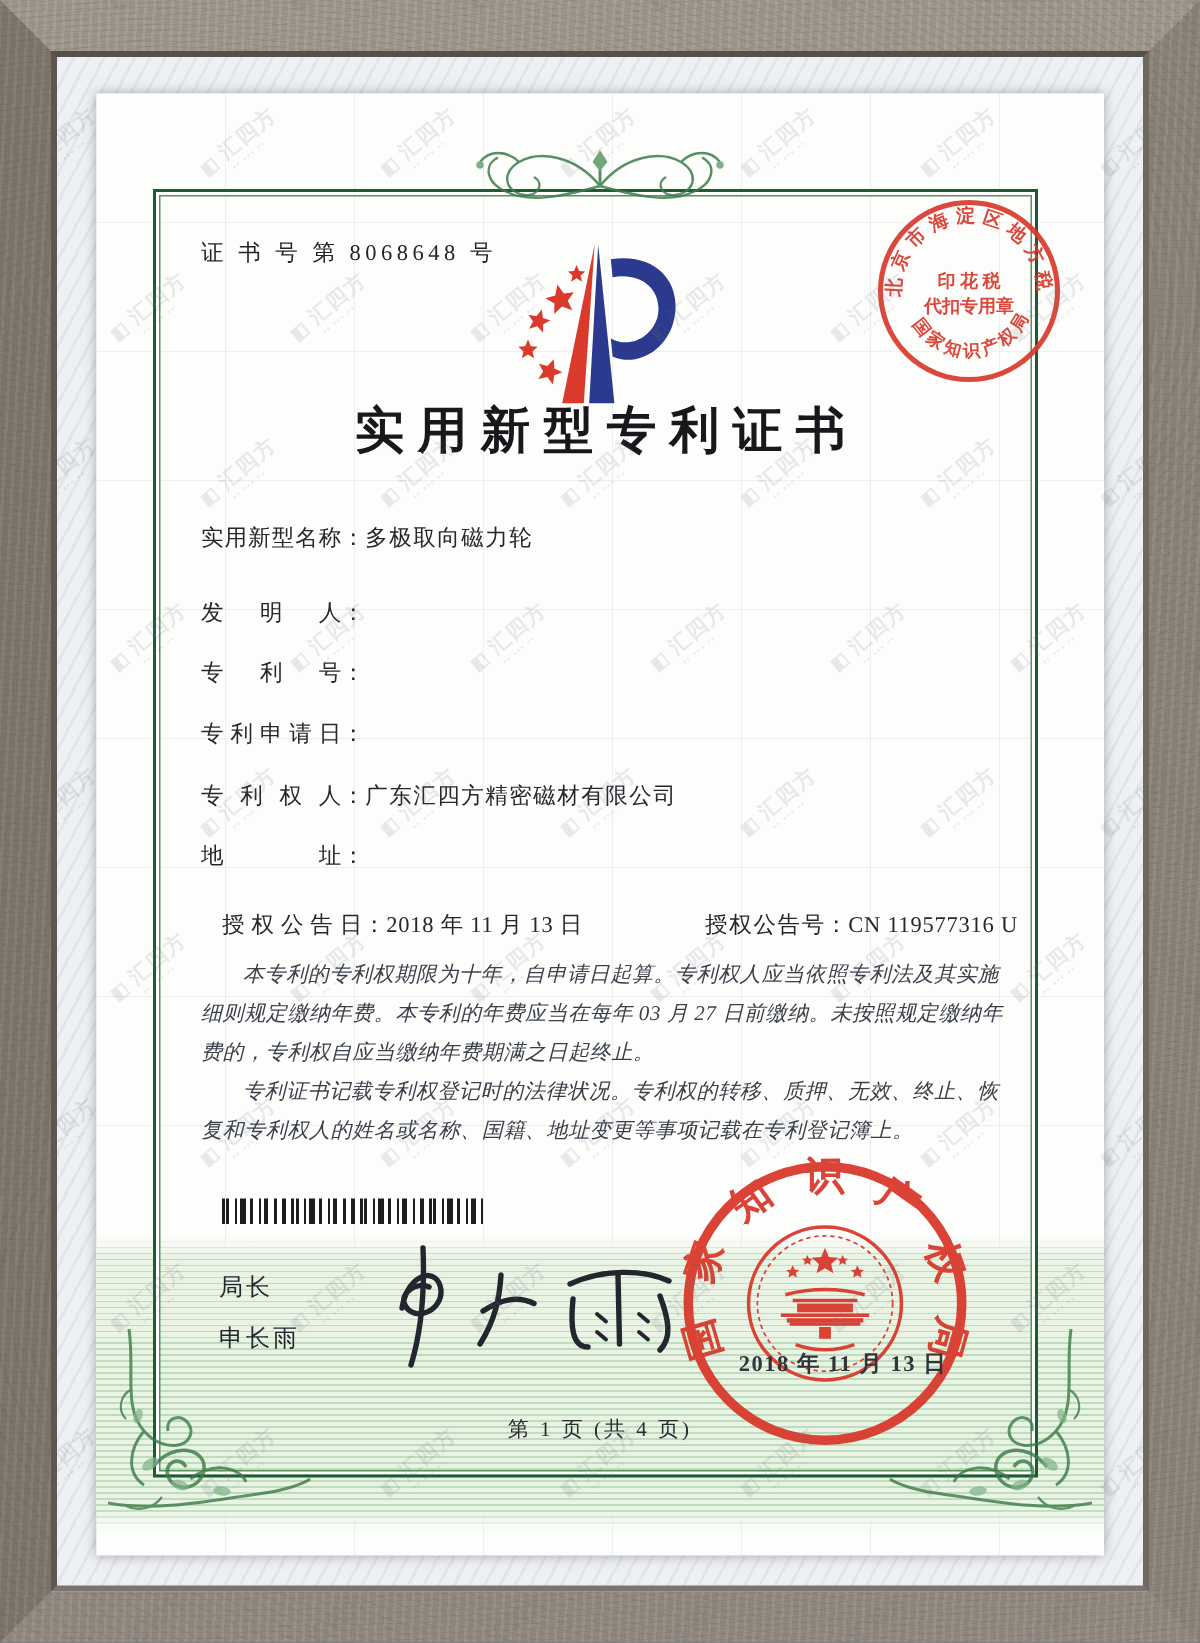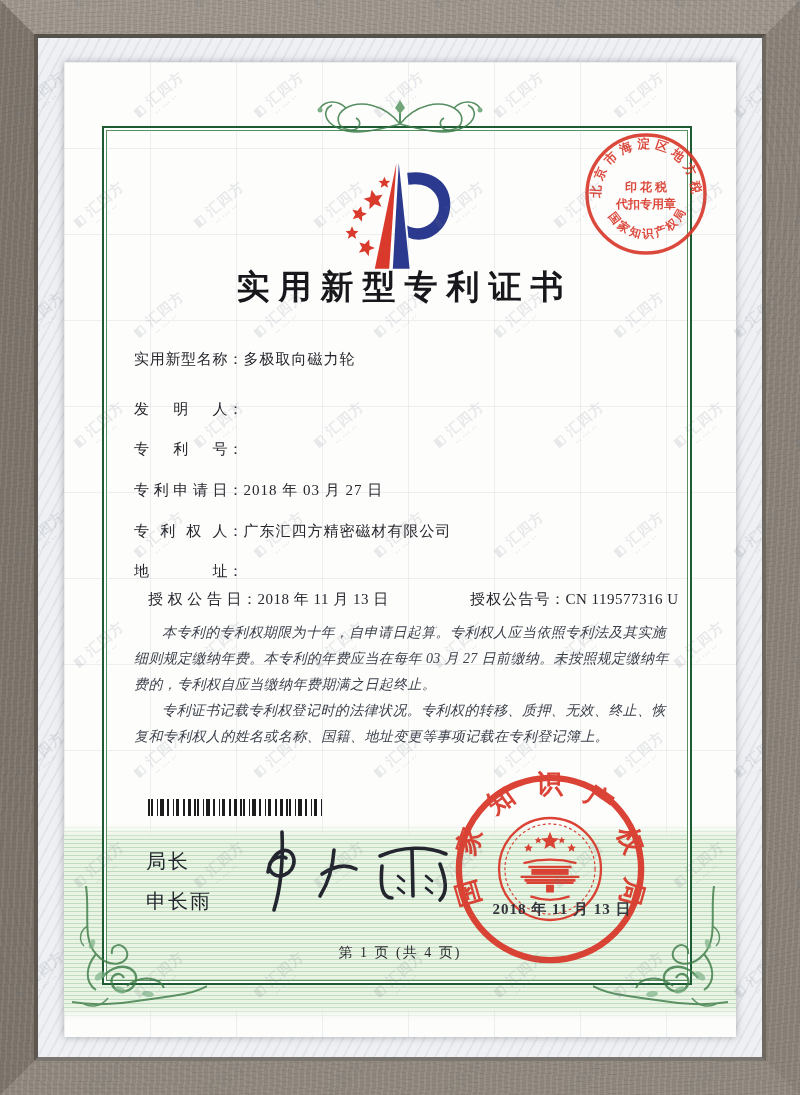--- a/index.html
+++ b/index.html
@@ -73,37 +73,37 @@
   }
   .fields{
     position:absolute; left:70px; right:56px; top:286px; z-index:4;
     font-size:15px; color:#26262d;
   }
   .frow{display:flex; line-height:22px; letter-spacing:0.5px;}
   .flabel{flex:0 0 94px; text-align:justify; text-align-last:justify; color:#26262d;}
   .fcolon{flex:0 0 14px;}
   .fvalue{flex:1 1 auto; letter-spacing:1px;}
   .mb28{margin-bottom:28px;} .mb18{margin-bottom:18px;} .mb19{margin-bottom:19px;}
-  .mb6{margin-bottom:6px;}
+  .mb6{margin-bottom:24px;}
   .grant-row{position:relative;margin-left:14px;}
   .grant-right{position:absolute; left:322px; top:0; display:flex;}
   .grant-right .flabel{flex:0 0 80px;}
   .body-text{margin-top:10px; font-size:14px; line-height:26px; color:#3a3f49; font-style:italic; letter-spacing:0.4px;}
   .body-text p{margin:0; text-indent:2em;}
   .barcode{
     position:absolute; left:84px; top:737px; width:174px; height:17px; z-index:4;
     background:repeating-linear-gradient(90deg,
       #1d1d1d 0 2px, #fff 2px 3px, #1d1d1d 3px 5px, #fff 5px 9px,
       #1d1d1d 9px 10px, #fff 10px 12px, #1d1d1d 12px 16px, #fff 16px 19px,
       #1d1d1d 19px 21px, #fff 21px 25px, #1d1d1d 25px 26px, #fff 26px 28px,
       #1d1d1d 28px 31px, #fff 31px 35px, #1d1d1d 35px 37px, #fff 37px 40px,
       #1d1d1d 40px 43px, #fff 43px 46px);
   }
   .signer{position:absolute; left:82px; top:786px; z-index:4;
-    font-family:"Liberation Sans", sans-serif; font-size:20px; color:#23262c; letter-spacing:2px;}
+    font-family:"Liberation Sans", sans-serif; font-size:16px; color:#23262c; letter-spacing:2px;}
   .signer .name{margin-top:13px;}
   .sig-script{position:absolute; left:166px; top:760px; z-index:4;}
   .seal{position:absolute; left:388px; top:709px; width:196px; height:196px; z-index:4; opacity:0.95;}
   .seal-date{
     position:absolute; left:408px; top:838px; width:180px; z-index:5;
     font-size:15px; font-weight:bold; letter-spacing:1px; color:#33343b; text-align:center;
   }
   .footer{
     position:absolute; left:0; right:0; top:882px; z-index:4;
     text-align:center; font-size:14px; letter-spacing:2px; color:#2a2a30;
@@ -176,20 +176,21 @@
         <path d="M36,112 C30,120 20,122 12,118" stroke-width="1.4"></path>
       </g>
       <g fill="#7fb389" opacity="0.7">
         <ellipse cx="28" cy="90" rx="6" ry="3.4" transform="rotate(-35 28 90)"></ellipse>
         <ellipse cx="48" cy="104" rx="6" ry="3.2" transform="rotate(20 48 104)"></ellipse>
         <ellipse cx="20" cy="58" rx="5" ry="2.8" transform="rotate(-70 20 58)"></ellipse>
         <ellipse cx="76" cy="108" rx="6" ry="3" transform="rotate(8 76 108)"></ellipse>
       </g>
     </svg>
 
+    <div class="cert-no">证 书 号 第 8068648 号</div>
 
     <svg class="tax-stamp" viewBox="-64 -64 128 128">
       <circle r="59" class="redstroke" stroke-width="3.4"></circle>
       <defs>
         <path id="taxTop" d="M -45.3 7.9 A 46 46 0 1 1 45.3 7.9"></path>
         <path id="taxBot" d="M -40.4 16.4 A 43.6 43.6 0 0 0 40.4 16.4"></path>
       </defs>
       <text font-size="12.5" font-weight="bold" fill="#d93a2c" font-family="'Liberation Sans',sans-serif">
         <textPath href="#taxTop" startOffset="4" textLength="182" lengthAdjust="spacing">北京市海淀区地方税务局</textPath>
       </text>
@@ -226,21 +227,20 @@
         <span class="flabel">发明人</span>
           <span class="fcolon">：</span>
       </div>
       <div class="frow mb19">
         <span class="flabel">专利号</span>
           <span class="fcolon">：</span>
       </div>
       <div class="frow mb19">
         <span class="flabel">专利申请日</span>
           <span class="fcolon">：</span>
-        <span class="fvalue">2018 年 03 月 27 日</span>
       </div>
       <div class="frow mb18">
         <span class="flabel">专利权人</span>
           <span class="fcolon">：</span>
         <span class="fvalue">广东汇四方精密磁材有限公司</span>
       </div>
       <div class="frow mb6">
         <span class="flabel">地址</span>
           <span class="fcolon">：</span>
       </div>

